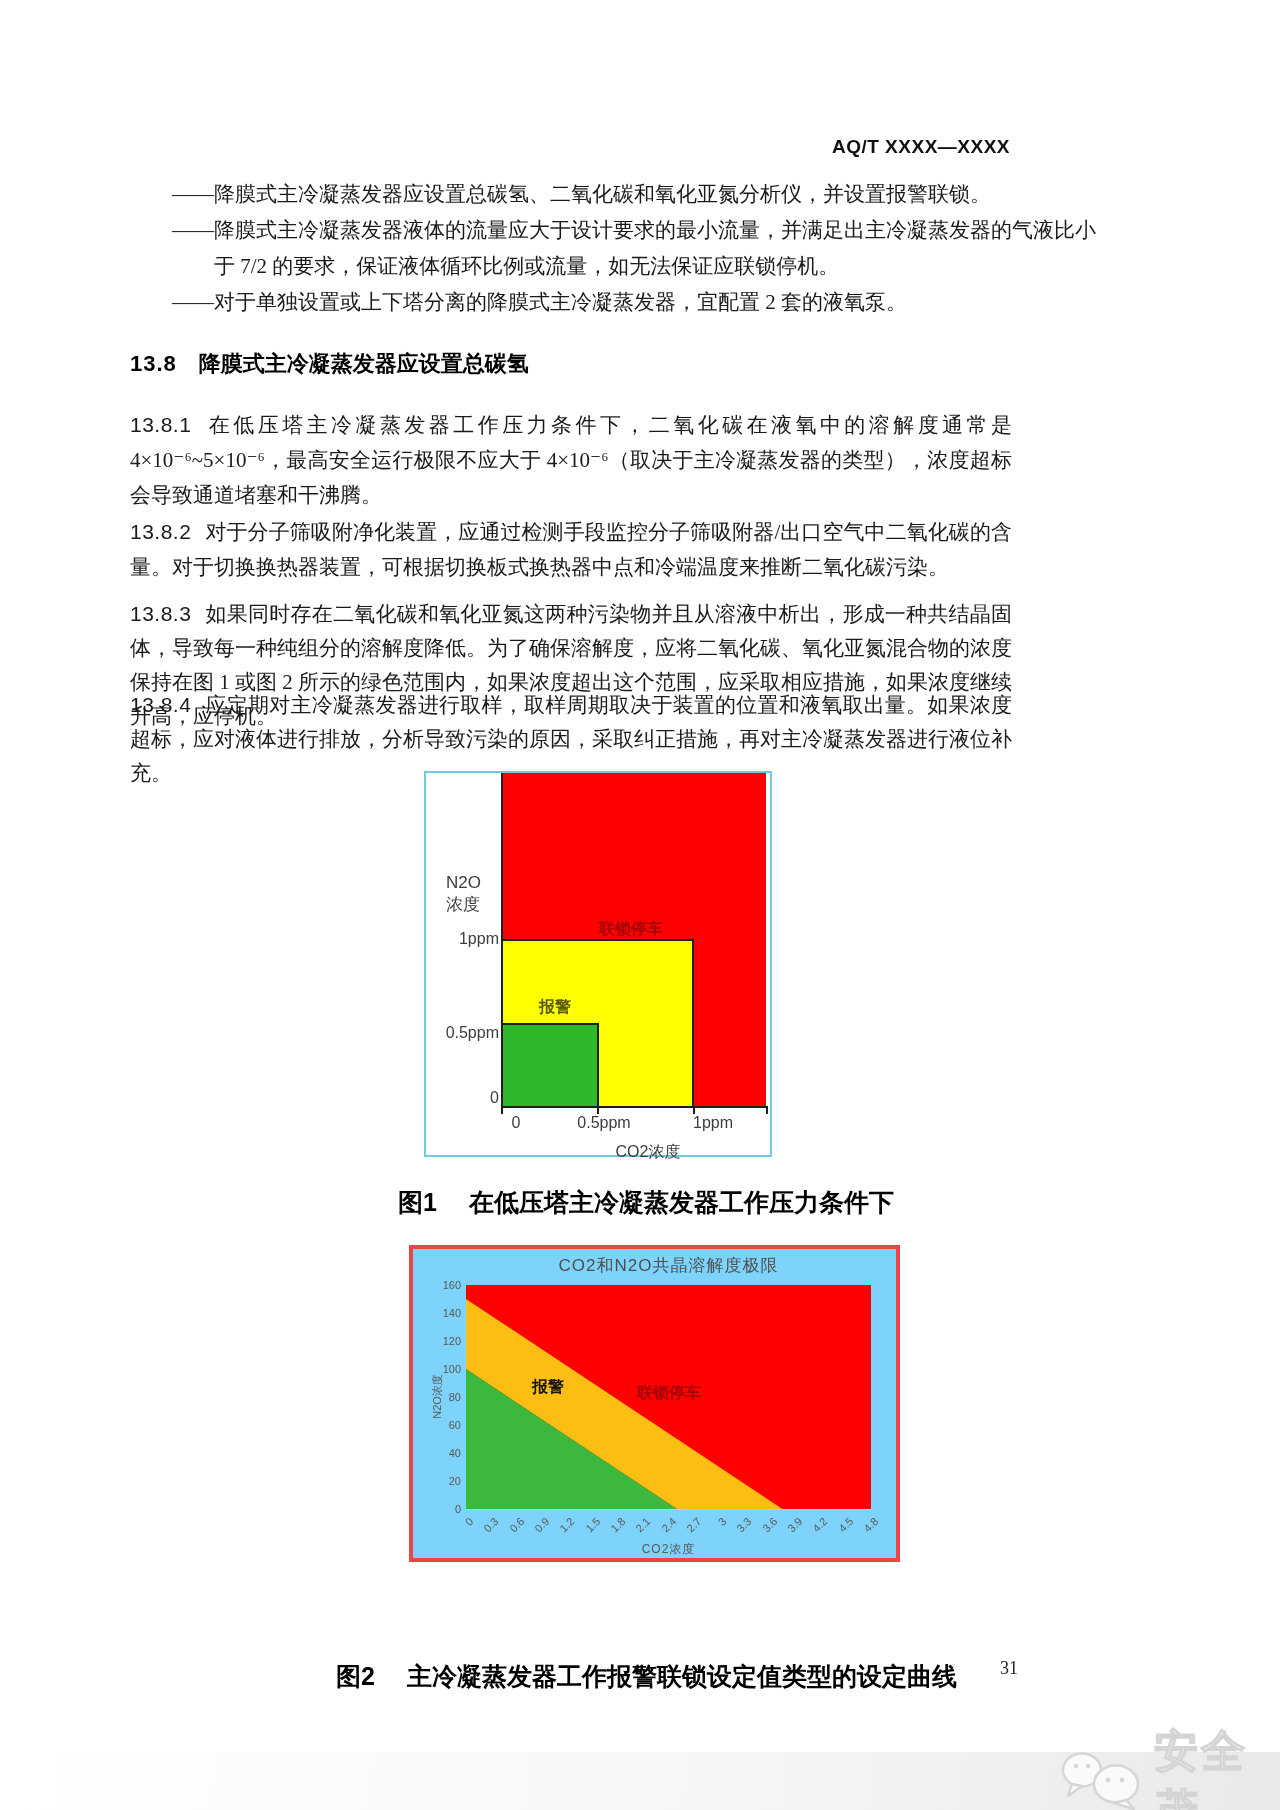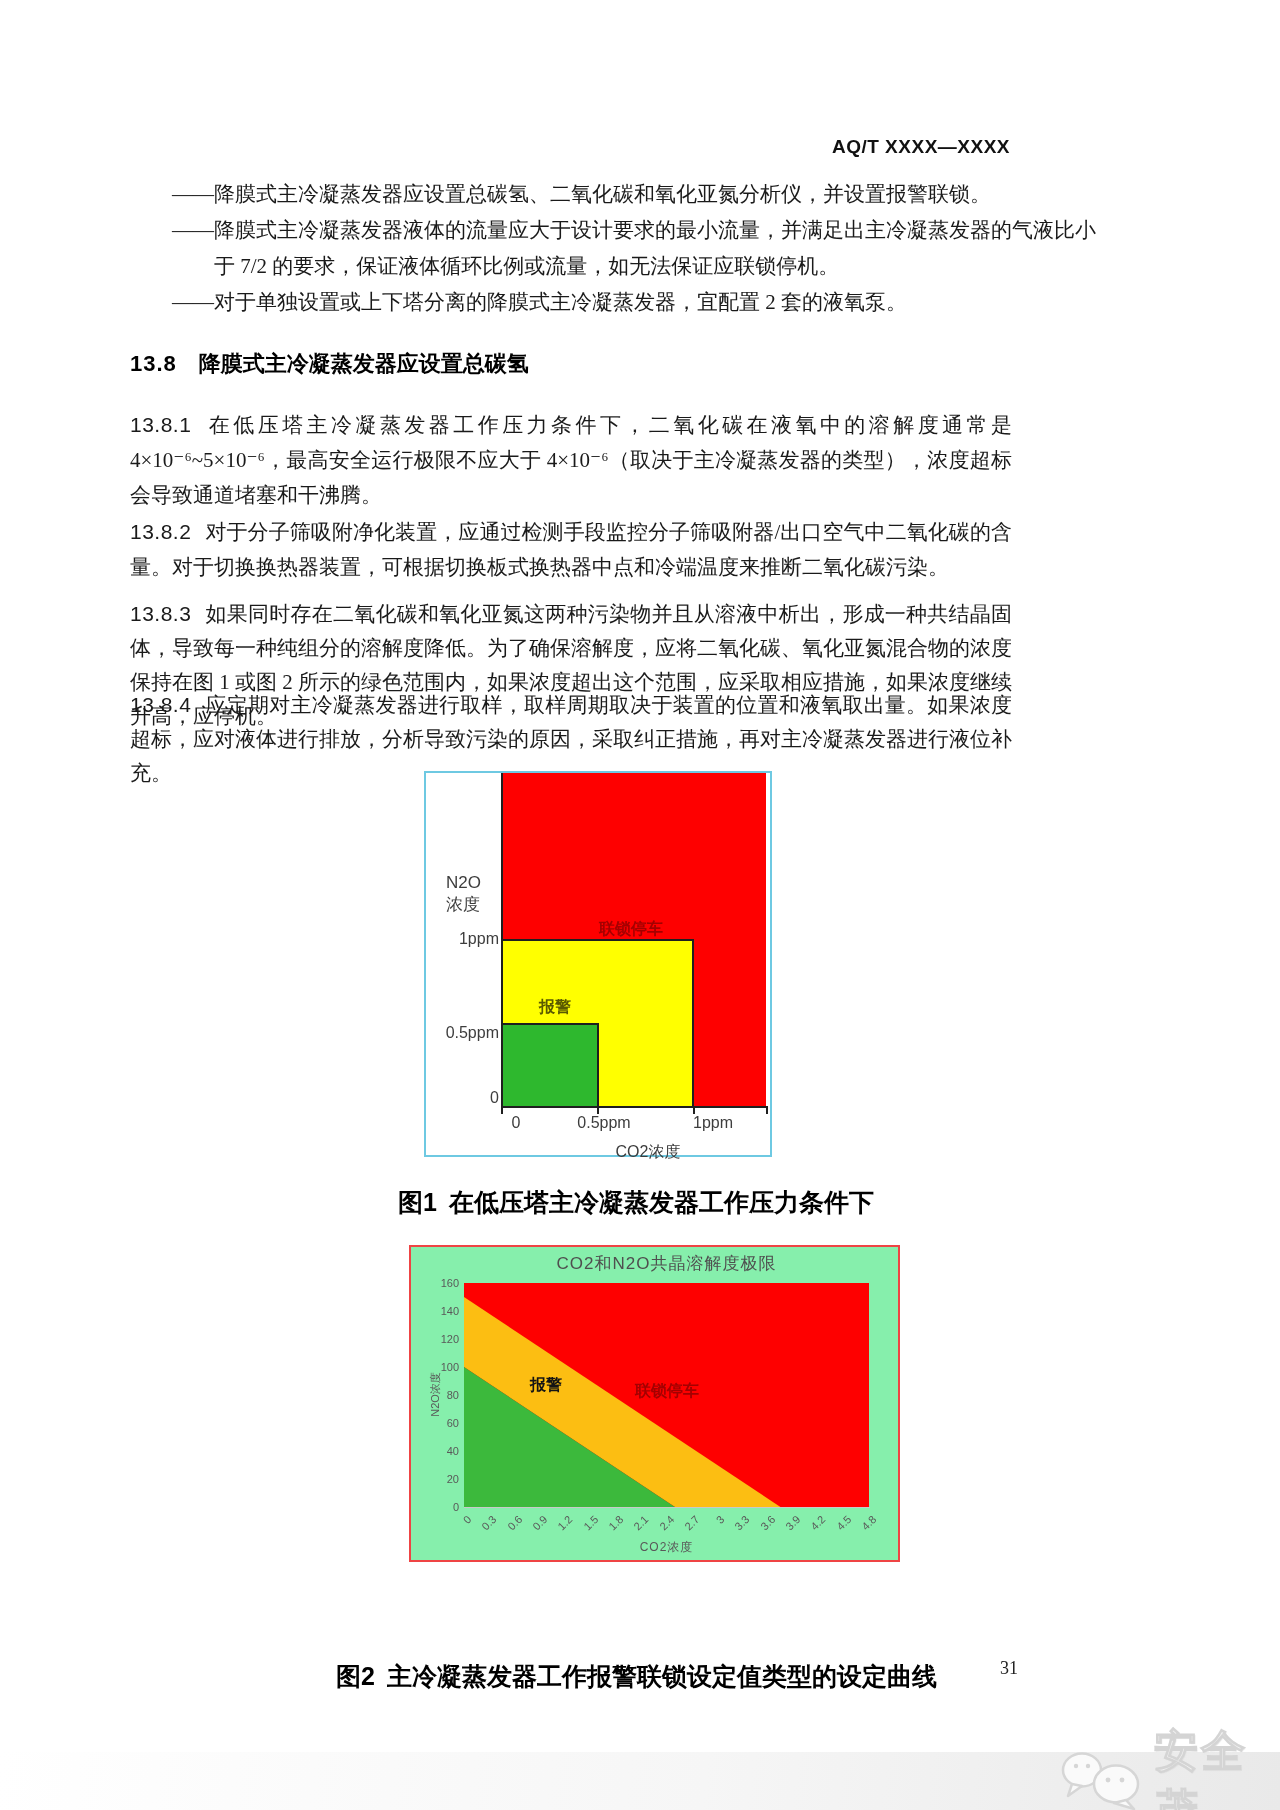--- a/index.html
+++ b/index.html
@@ -62,26 +62,26 @@
   #fig1 .trip{position:absolute;left:140px;width:130px;text-align:center;top:146px;font-size:16px;font-weight:600;color:#a40000;}
   #fig1 .alarm{position:absolute;left:94px;width:70px;text-align:center;top:224px;font-size:16px;font-weight:600;color:#5a5a00;}
 
   .figcap{
     position:absolute;margin:0;white-space:nowrap;
     font-family:"Liberation Sans","DejaVu Sans",sans-serif;
     font-size:25px;font-weight:700;color:#000;
   }
   #fig1cap{left:398px;top:1186px;}
   #fig2cap{left:336px;top:1660px;}
-  .figcap .fignum{margin-right:12px;}
+  .figcap .fignum{margin-right:32px;}
 
   
   #fig2{
     position:absolute;left:409px;top:1245px;width:491px;height:317px;
-    border:2px solid #ef4444;background:#86efac;box-sizing:border-box;
+    border:4px solid #ef4444;background:#7dd3fc;box-sizing:border-box;
   }
   #fig2 *{font-family:"Liberation Sans","DejaVu Sans",sans-serif;}
   #fig2 .title{position:absolute;left:53px;top:5px;width:405px;text-align:center;font-size:17px;color:#4f4f4f;letter-spacing:1px;}
   #fig2 .plot{position:absolute;left:53px;top:36px;width:405px;height:224px;}
   #fig2 .rg{position:absolute;inset:0;background:#fe0000;}
   #fig2 .og{position:absolute;inset:0;background:#fcbe12;
     clip-path:polygon(0 6.25%,0 37.5%,52.08% 100%,78.13% 100%);}
   #fig2 .gg{position:absolute;inset:0;background:#3cb93c;
     clip-path:polygon(0 37.5%,0 100%,52.08% 100%);}
   #fig2 .ax{position:absolute;left:53px;top:260px;width:406px;height:1px;background:#c9c9c9;}

